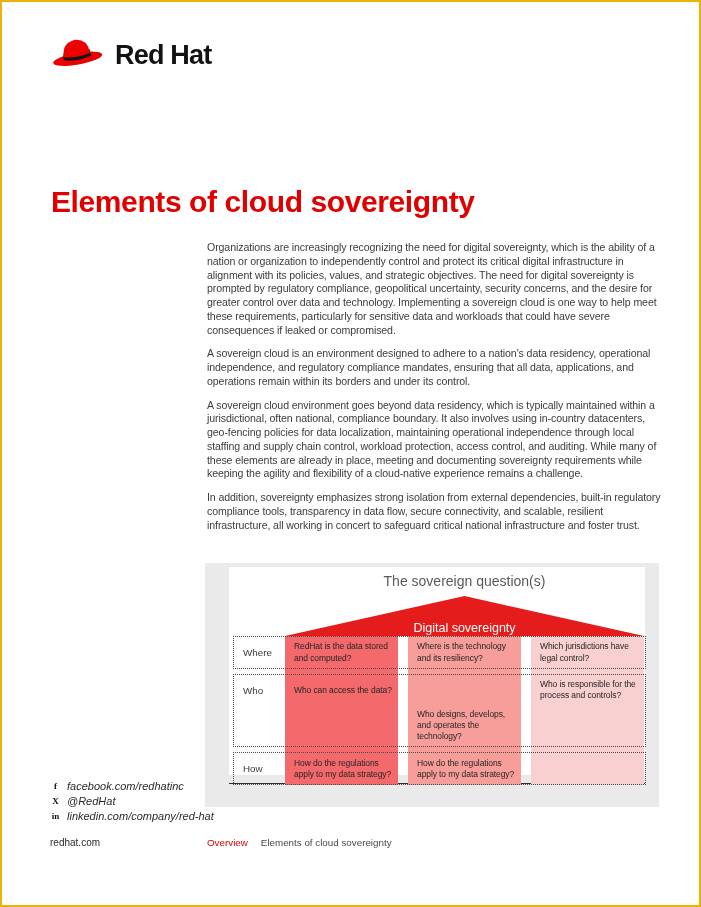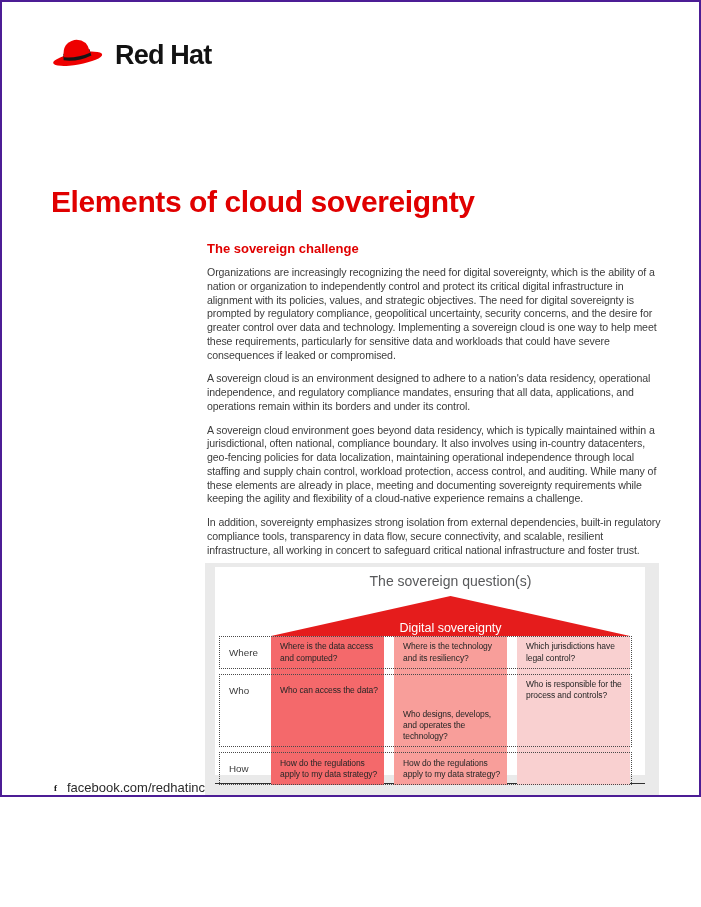--- a/index.html
+++ b/index.html
@@ -1,38 +1,38 @@
 <!DOCTYPE html>
 <html><head>
 <meta charset="utf-8">
 <style>
   html,body { margin:0; padding:0; background:#fff; }
   .page {
-    position:relative; width:701px; height:797px; box-sizing:border-box;
-    background:#ffffff; border:2px solid #4c1d95; overflow:hidden;
+    position:relative; width:701px; height:907px; box-sizing:border-box;
+    background:#ffffff; border:2px solid #eab308; overflow:hidden;
     font-family:"Liberation Sans", sans-serif; color:#3c3c3c;
   }
 
   
   .logo { position:absolute; left:46px; top:28px; display:flex; align-items:center; gap:9px; }
   .logo svg { width:58px; height:46px; }
   .logo-text { font-size:27px; font-weight:bold; color:#121212; letter-spacing:-0.8px; }
 
   
   .doc-title { position:absolute; left:49px; top:163px; font-size:30px; font-weight:bold;
                color:#e00000; letter-spacing:-0.4px; }
 
   
   .article { position:absolute; left:205px; top:239px; width:460px; }
   .article-heading { font-size:13px; font-weight:bold; color:#e00000; margin:0 0 10px 0; }
   .article p { font-size:10.6px; line-height:1.3; letter-spacing:-0.1px; color:#3c3c3c; margin:0 0 10px 0; }
 
   
   .figure { position:absolute; left:203px; top:561px; width:454px; height:244px;
-            box-sizing:border-box; background:#eaeaea; padding:4px 14px 0 10px; }
+            box-sizing:border-box; background:#eaeaea; padding:4px 14px 0 24px; }
   .fig-panel { background:#ffffff; height:208px; box-sizing:border-box; padding-top:6px; }
   .fig-title { margin-left:56px; width:359px; text-align:center; font-size:14px; color:#58595b; }
   .fig-diagram { margin:7px 0 12px 4px; width:413px; }
 
   .fig-triangle { position:relative; margin-left:52px; width:359px; height:40px; }
   .fig-triangle .tri { position:absolute; left:0; top:0; width:100%; height:100%;
                        clip-path:polygon(50% 0, 100% 100%, 0 100%); background:#e51c1c; }
   .tri-label { position:absolute; bottom:1px; left:0; width:100%; text-align:center;
                color:#ffffff; font-size:12.5px; z-index:1; }
 
@@ -52,21 +52,21 @@
   .h2 { grid-column:2; } .h3 { grid-column:4; } .h4 { grid-column:6; }
 
   .fig-rule { border:none; border-top:1px solid #2f2f2f; margin:8px 0 0 0; }
   .fig-caption { font-size:9.5px; font-style:italic; color:#5a5a5a; padding-top:5px; }
 
   
   .social { position:absolute; left:48px; top:778px; }
   .social-row { display:flex; align-items:center; gap:6px; margin-bottom:3px; }
   .social-icon { width:11px; text-align:center; font-weight:bold; font-size:9px; color:#111;
                  font-family:"Liberation Serif", serif; }
-  .social-label { font-size:13px; color:#2a2a2a; }
+  .social-label { font-size:11px; color:#2a2a2a;font-style:italic; }
 
   .site-link { position:absolute; left:48px; top:835px; font-size:10px; color:#2b2b2b; }
   .doc-meta { position:absolute; left:205px; top:835px; font-size:9.8px; }
   .doc-type { color:#e00000; margin-right:13px; }
   .doc-name { color:#4a4a4a; }
 </style>
 </head>
 <body>
 
 <div class="page">
@@ -80,21 +80,20 @@
           <path d="M38 52 Q40 20 70 18 Q100 20 102 52 L102 55 Q70 63 38 55 Z" fill="#ee0000"></path>
         </g>
       </svg>
     </span>
     <span class="logo-text">Red Hat</span>
   </div>
 
   <h1 class="doc-title">Elements of cloud sovereignty</h1>
 
   <div class="article">
-    <h2 class="article-heading">The sovereign challenge</h2>
     <p>Organizations are increasingly recognizing the need for digital sovereignty, which is the ability of a nation or organization to independently control and protect its critical digital infrastructure in alignment with its policies, values, and strategic objectives. The need for digital sovereignty is prompted by regulatory compliance, geopolitical uncertainty, security concerns, and the desire for greater control over data and technology. Implementing a sovereign cloud is one way to help meet these requirements, particularly for sensitive data and workloads that could have severe consequences if leaked or compromised.</p>
     <p>A sovereign cloud is an environment designed to adhere to a nation's data residency, operational independence, and regulatory compliance mandates, ensuring that all data, applications, and operations remain within its borders and under its control.</p>
     <p>A sovereign cloud environment goes beyond data residency, which is typically maintained within a jurisdictional, often national, compliance boundary. It also involves using in-country datacenters, geo-fencing policies for data localization, maintaining operational independence through local staffing and supply chain control, workload protection, access control, and auditing. While many of these elements are already in place, meeting and documenting sovereignty requirements while keeping the agility and flexibility of a cloud-native experience remains a challenge.</p>
     <p>In addition, sovereignty emphasizes strong isolation from external dependencies, built-in regulatory compliance tools, transparency in data flow, secure connectivity, and scalable, resilient infrastructure, all working in concert to safeguard critical national infrastructure and foster trust.</p>
   </div>
 
   <div class="figure">
     <div class="fig-panel">
       <div class="fig-title">The sovereign question(s)</div>
 
@@ -107,21 +106,21 @@
         <div class="fig-grid-wrap">
           <div class="fig-bars">
             <div class="fig-bar" style="background-color: rgb(244, 105, 107);"></div>
             <div class="fig-bar" style="background-color: rgb(248, 158, 154);"></div>
             <div class="fig-bar" style="background-color: rgb(249, 208, 208);"></div>
           </div>
 
 
           <div class="fig-row">
             <div class="fig-rowlabel">Where</div>
-            <div class="fig-cell c2">Where is the data access and computed?</div>
+            <div class="fig-cell c2">RedHat is the data stored and computed?</div>
             <div class="fig-cell c3">Where is the technology and its resiliency?</div>
             <div class="fig-cell c4">Which jurisdictions have legal control?</div>
           </div>
 
           <div class="fig-row">
             <div class="fig-rowlabel">Who</div>
             <div class="fig-cell c2">Who can access the data?</div>
             <div class="fig-cell c4">Who is responsible for the process and controls?</div>
             <div class="fig-cell c3">Who designs, develops, and operates the technology?</div>
           </div>

